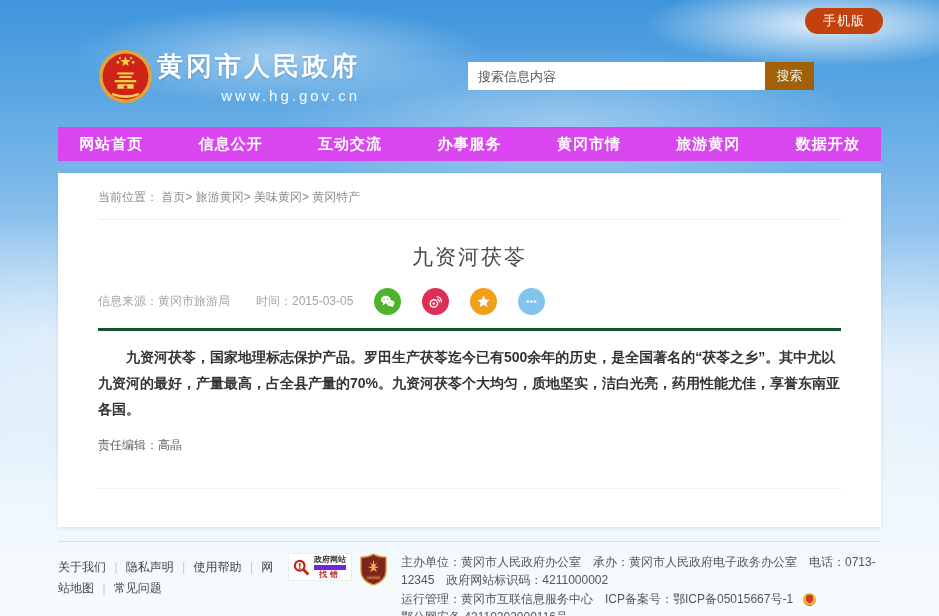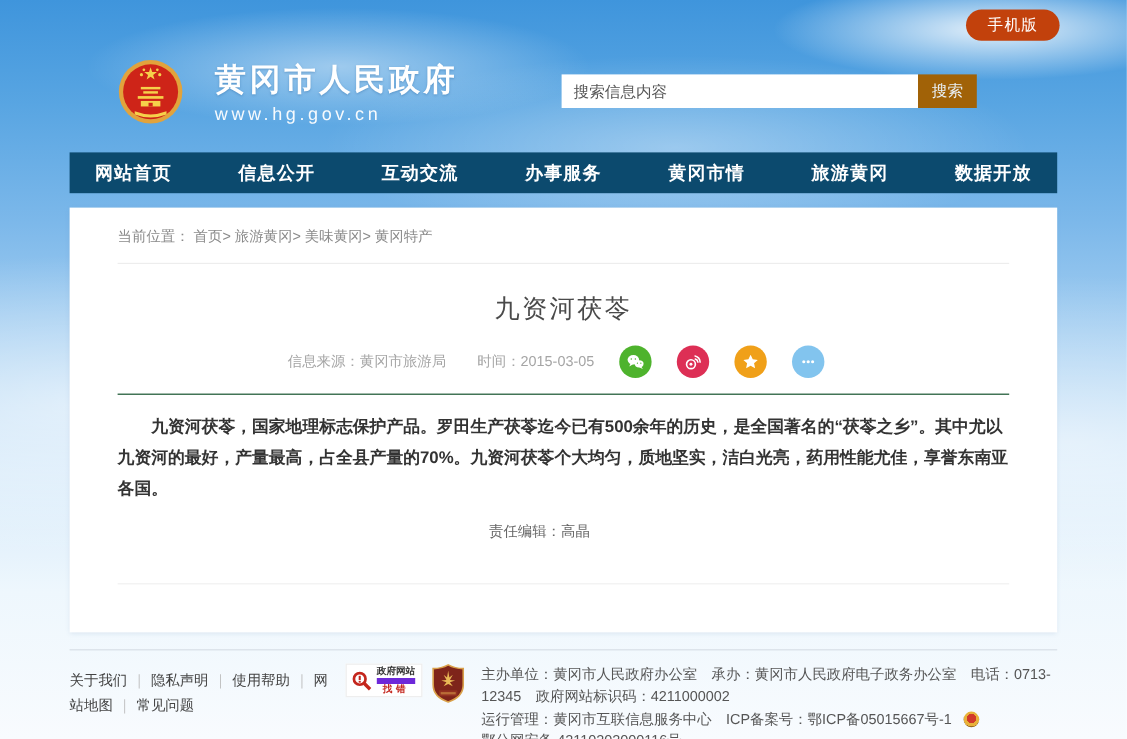--- a/index.html
+++ b/index.html
@@ -18,67 +18,67 @@
 
   
   .header { position:relative; height:127px; }
   .mobile-pill {
     position:absolute; top:8px; right:-2px; padding:4px 18px;
     background:#c2410c; color:#fff; font-size:13px; border-radius:13px;
     border:none; cursor:pointer; letter-spacing:1px;
   }
   .logo-block { position:absolute; left:40px; top:49px; display:flex; align-items:center; cursor:pointer; }
   .emblem { width:55px; height:55px; }
-  .site-text { margin-left:26px; color:#fff; }
+  .site-text { margin-left:4px; color:#fff;text-align:right; }
   .site-name { font-size:26px; font-weight:bold; letter-spacing:3px; text-shadow:0 1px 2px rgba(20,80,140,.35); }
   .site-url { font-size:15px; letter-spacing:3px; margin-top:3px; opacity:.95; }
   .search-box { position:absolute; left:410px; top:62px; display:flex; }
   .search-input {
     width:297px; height:28px; border:none; padding:0 10px; font-size:13px;
     color:#333; outline:none; font-family:inherit;
   }
   .search-input::placeholder { color:#555; }
   .search-btn {
     width:49px; height:28px; border:none; background:#a16207; color:#eaf2f9;
     font-size:13px; cursor:pointer; font-family:inherit;
   }
 
   
-  .nav { height:34px; background:#0c4a6e; display:flex;gap:13px; }
+  .nav { height:34px; background:#d946ef; display:flex;gap:13px; }
   .nav-item {
     flex:1; display:flex; align-items:center; justify-content:center;
     color:#fff; font-size:15px; font-weight:bold; cursor:pointer; letter-spacing:1px;
   }
 
   
   .content-box {
     margin-top:12px; background:#fff; height:354px; padding:0 40px;
     box-shadow:0 1px 4px rgba(90,130,170,.18); position:relative;
   }
   .breadcrumb { padding:16px 0 13px; font-size:12px; color:#8a8a8a; border-bottom:1px solid #ededed; }
   .breadcrumb .path { color:#8a8a8a; cursor:pointer; }
   .article-title { margin-top:23px; text-align:center; font-size:21px; color:#4a4a4a; letter-spacing:2px; font-weight:normal; }
   .meta-row {
-    margin-top:17px; display:flex; justify-content:center; align-items:center;
-    padding-bottom:13px; border-bottom:1px solid #14532d;
+    margin-top:17px; display:flex; justify-content:flex-start; align-items:center;
+    padding-bottom:13px; border-bottom:3px solid #14532d;
   }
   .meta-left { font-size:12px; color:#a5a5a5; }
   .meta-left .sep { display:inline-block; width:26px; }
   .share { display:flex; align-items:center; margin-right:12px; }
   .share-btn {
     width:27px; height:27px; border-radius:50%; margin-left:21px;
     display:inline-flex; align-items:center; justify-content:center; cursor:pointer;
   }
   .share-btn svg { width:17px; height:17px; display:block; }
   .share-wechat { background:#4eb32d; }
   .share-weibo  { background:#dd2f55; }
   .share-qzone  { background:#f0a019; }
   .share-more   { background:#82c4ee; }
   .article-body { margin-top:13px; font-size:14px; color:#333; line-height:26px; text-indent:2em;font-weight:bold; }
-  .editor-row { margin-top:15px; text-align:center; padding-right:40px; font-size:12px; color:#666; }
+  .editor-row { margin-top:15px; text-align:left; padding-right:40px; font-size:12px; color:#666; }
   .related-divider { margin-top:34px; border-top:1px solid #f1f1f1; }
   .related-heading { margin-top:15px; font-size:14px; color:#c5392f; font-weight:bold; letter-spacing:1px; }
 
   
   .footer { margin-top:14px; border-top:1px solid #d7dfe6; padding-top:9px; display:flex; }
   .footer-links { width:224px; font-size:12px; color:#444; line-height:21px; padding-top:6px; }
   .footer-links .flink { cursor:pointer; }
   .footer-links .flink:not(:last-child)::after { content:"｜"; color:#bbb; margin:0 4px; }
   .badges { display:flex; align-items:flex-start; margin:2px 14px 0 6px; }
   .find-error-badge {

